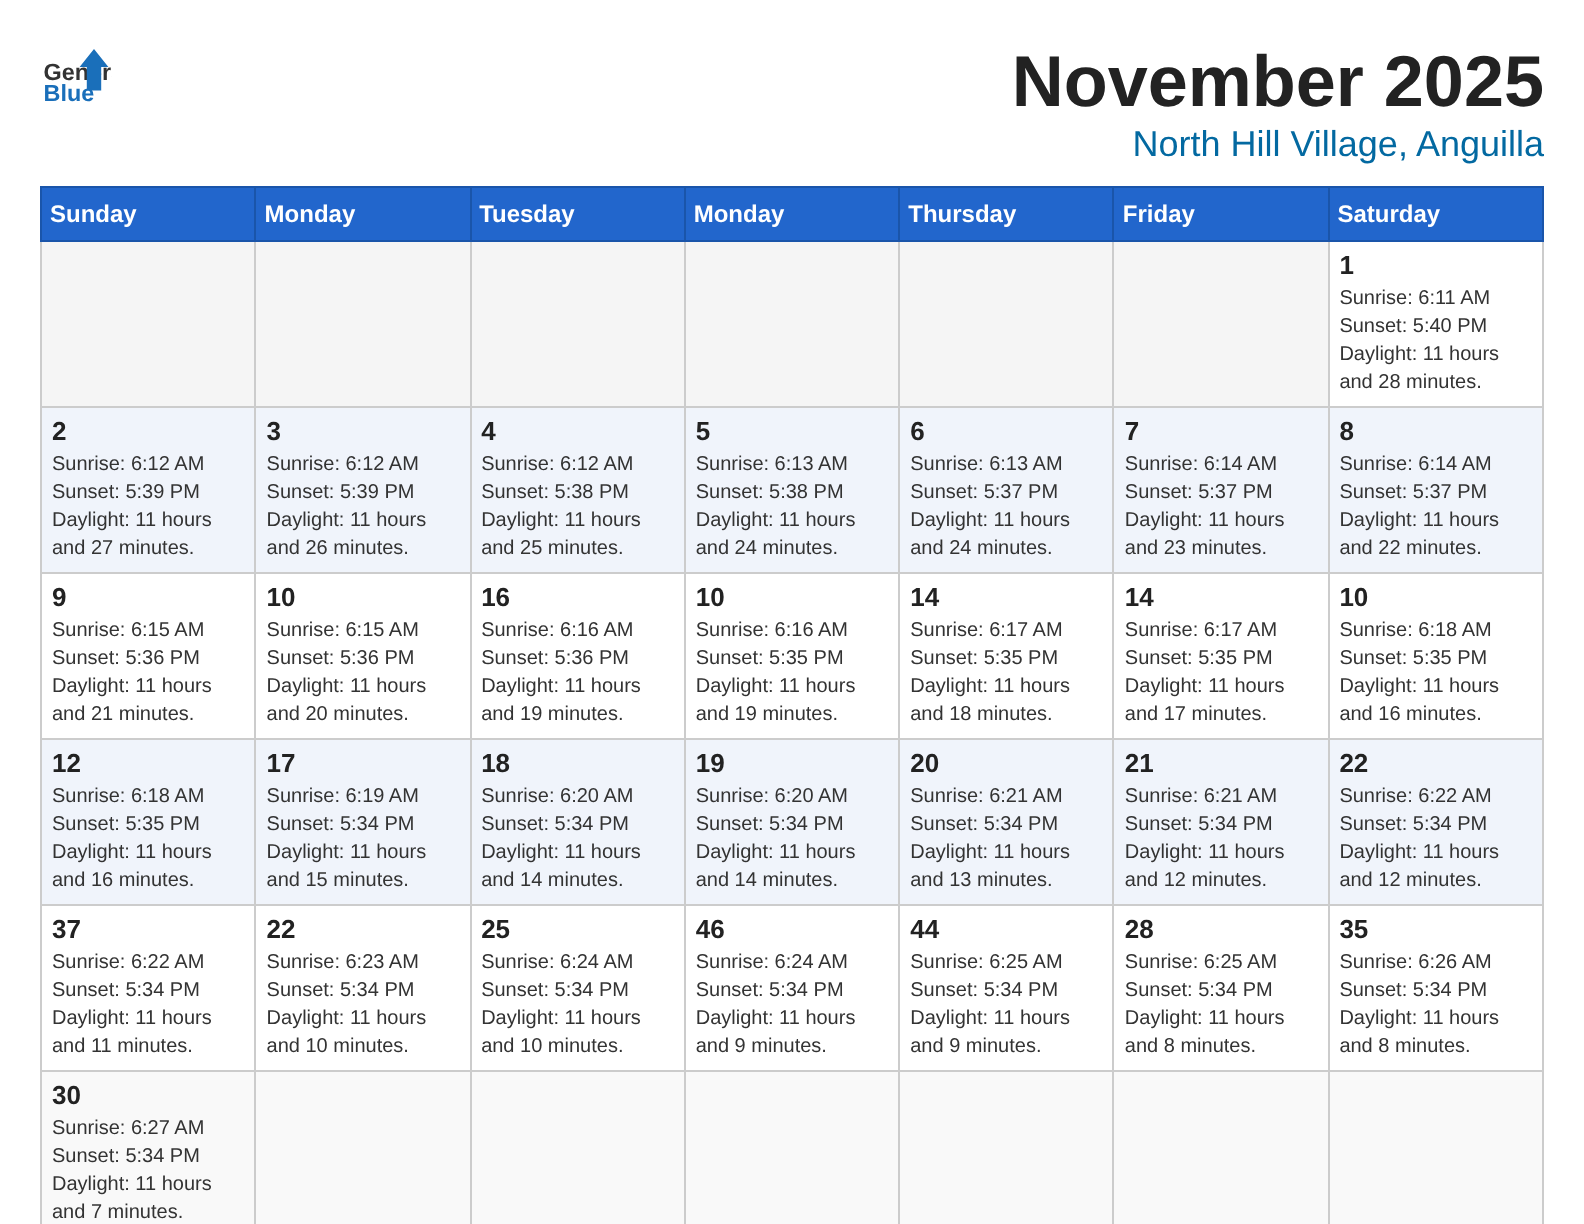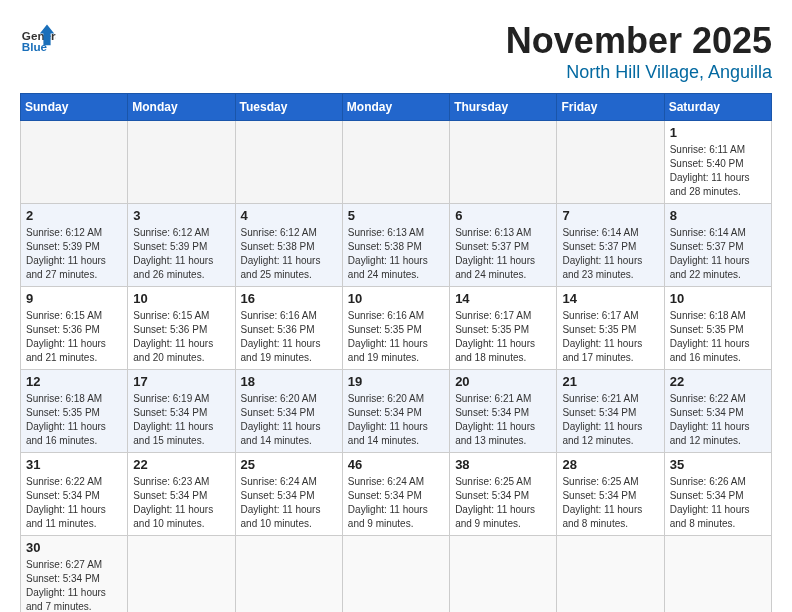--- a/index.html
+++ b/index.html
@@ -212,37 +212,37 @@
           <span class="day-number">21</span>
           <div class="day-info">Sunrise: 6:21 AM<br>Sunset: 5:34 PM<br>Daylight: 11 hours and 12 minutes.</div>
         </td>
         <td>
           <span class="day-number">22</span>
           <div class="day-info">Sunrise: 6:22 AM<br>Sunset: 5:34 PM<br>Daylight: 11 hours and 12 minutes.</div>
         </td>
       </tr>
       <tr class="row-odd">
         <td>
-          <span class="day-number">31</span>
+          <span class="day-number">37</span>
           <div class="day-info">Sunrise: 6:22 AM<br>Sunset: 5:34 PM<br>Daylight: 11 hours and 11 minutes.</div>
         </td>
         <td>
           <span class="day-number">22</span>
           <div class="day-info">Sunrise: 6:23 AM<br>Sunset: 5:34 PM<br>Daylight: 11 hours and 10 minutes.</div>
         </td>
         <td>
           <span class="day-number">25</span>
           <div class="day-info">Sunrise: 6:24 AM<br>Sunset: 5:34 PM<br>Daylight: 11 hours and 10 minutes.</div>
         </td>
         <td>
           <span class="day-number">46</span>
           <div class="day-info">Sunrise: 6:24 AM<br>Sunset: 5:34 PM<br>Daylight: 11 hours and 9 minutes.</div>
         </td>
         <td>
-          <span class="day-number">38</span>
+          <span class="day-number">44</span>
           <div class="day-info">Sunrise: 6:25 AM<br>Sunset: 5:34 PM<br>Daylight: 11 hours and 9 minutes.</div>
         </td>
         <td>
           <span class="day-number">28</span>
           <div class="day-info">Sunrise: 6:25 AM<br>Sunset: 5:34 PM<br>Daylight: 11 hours and 8 minutes.</div>
         </td>
         <td>
           <span class="day-number">35</span>
           <div class="day-info">Sunrise: 6:26 AM<br>Sunset: 5:34 PM<br>Daylight: 11 hours and 8 minutes.</div>
         </td>

